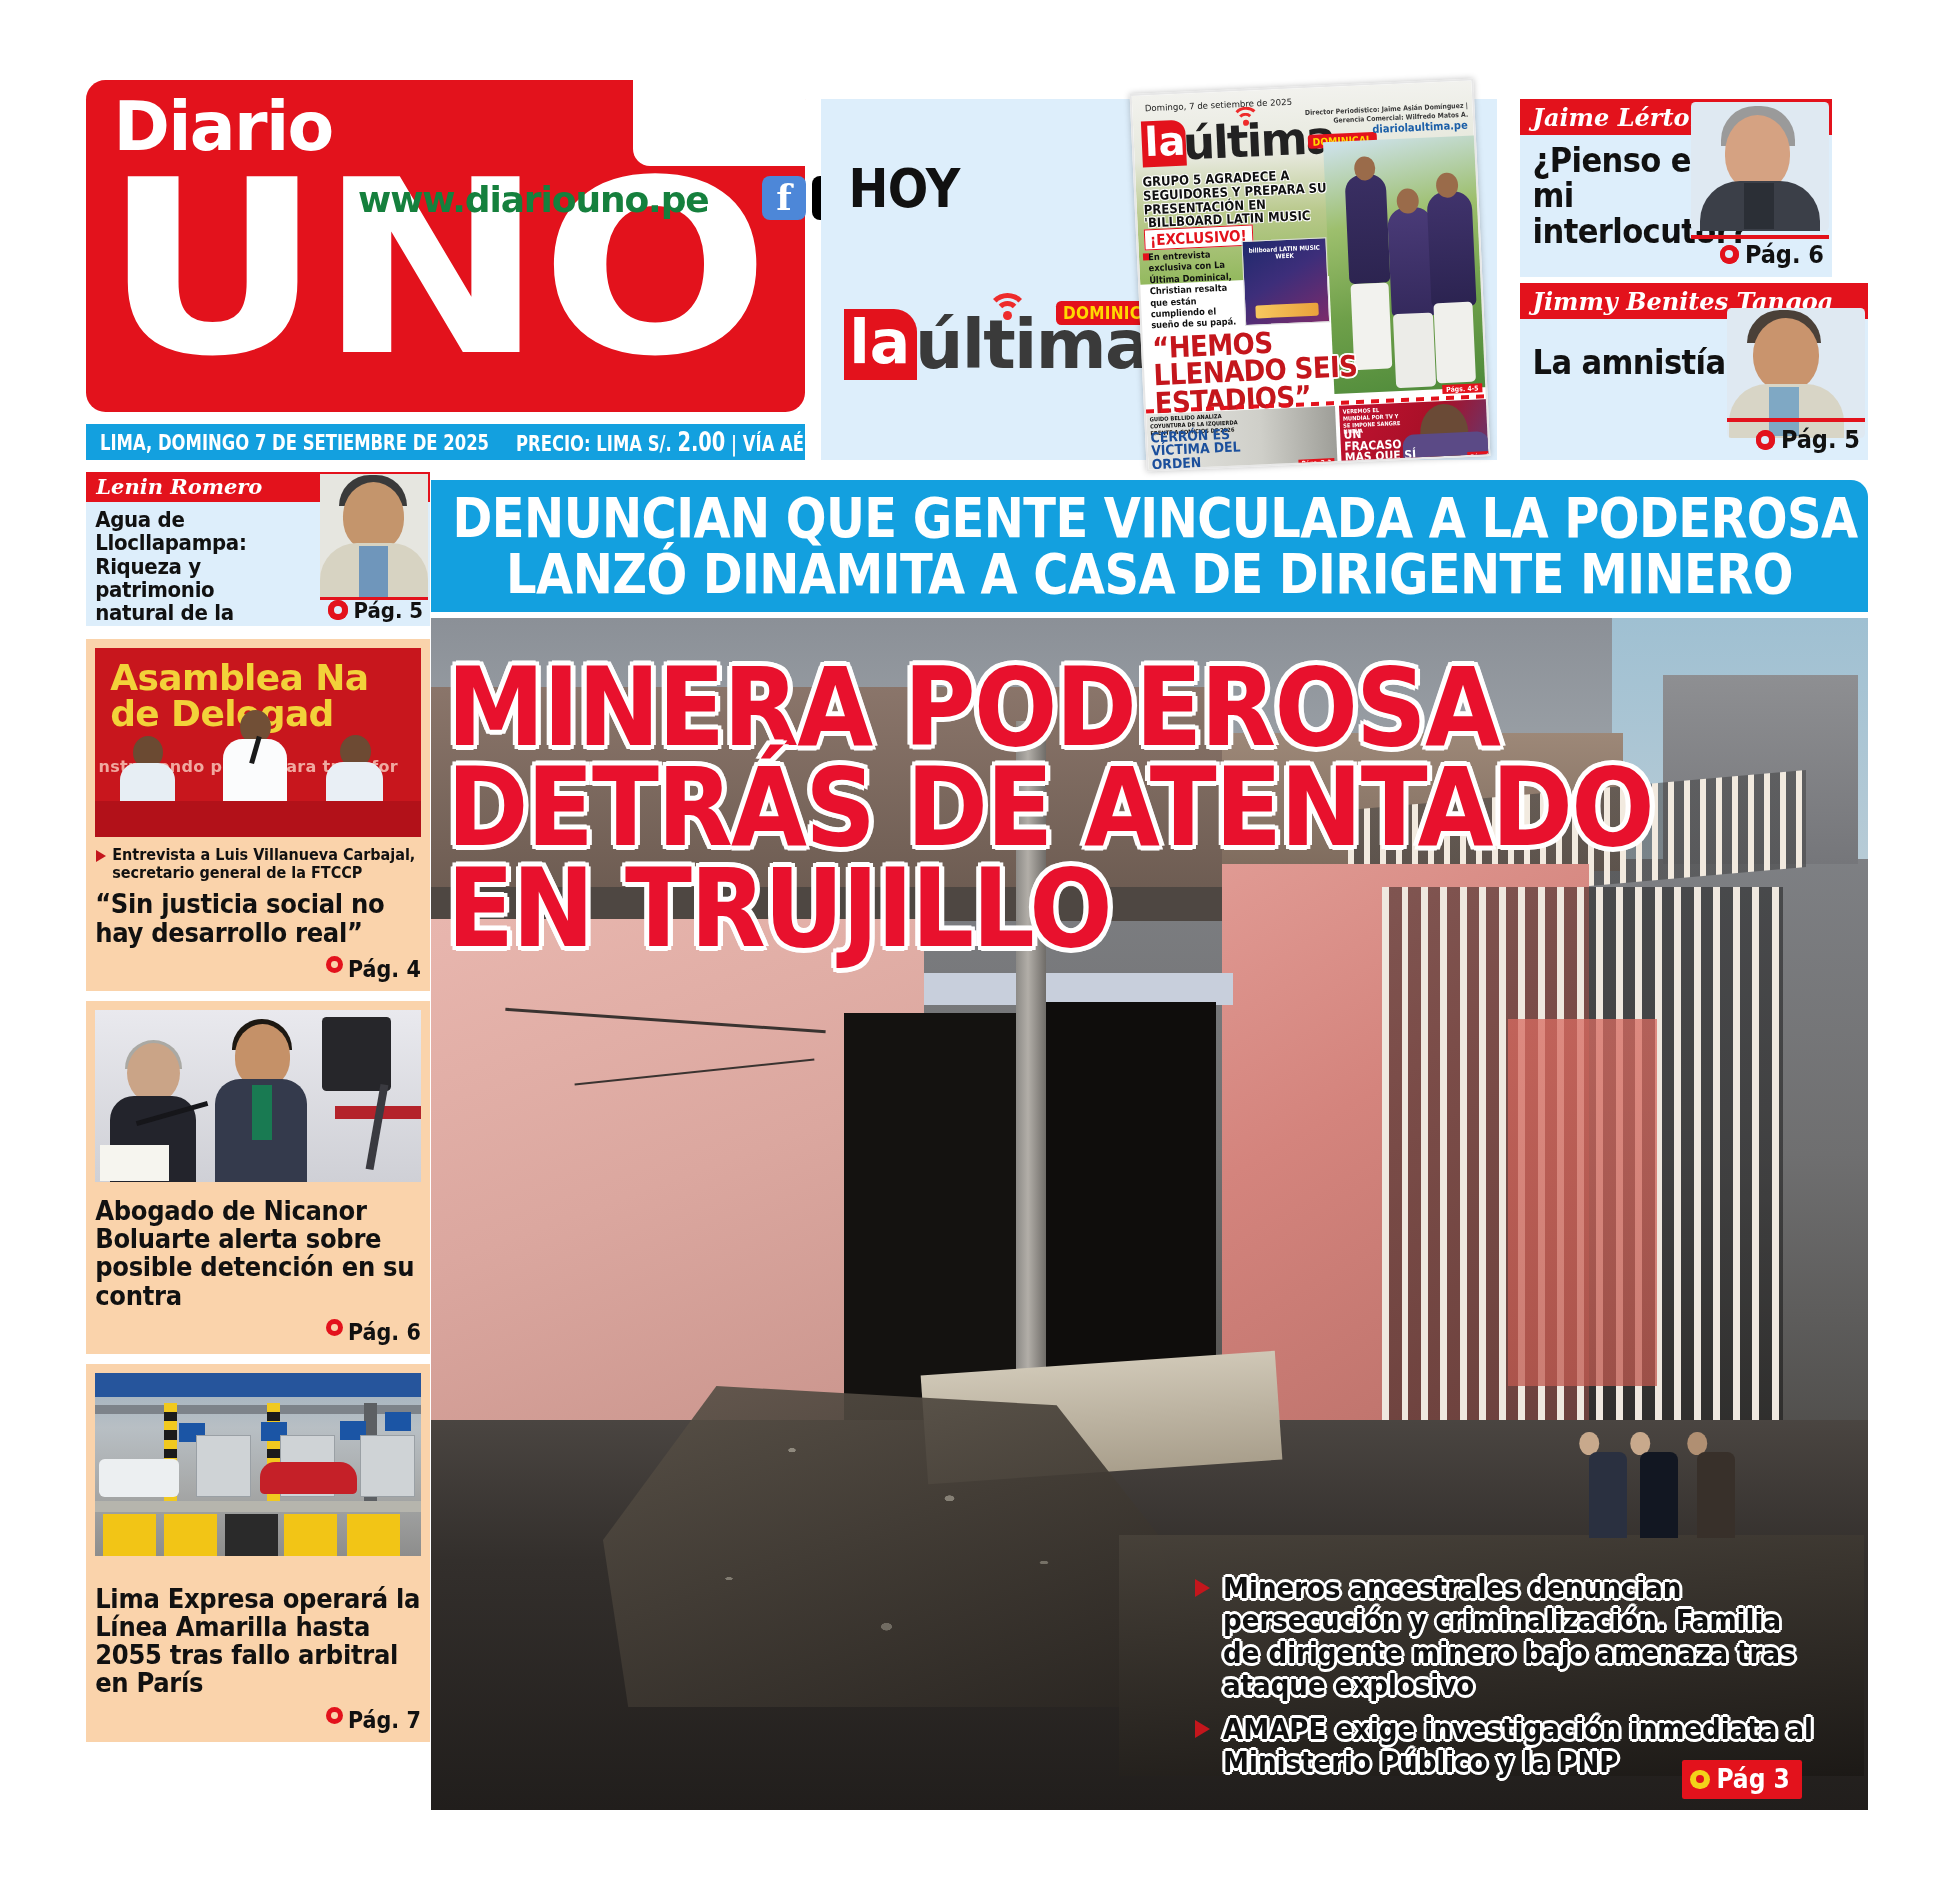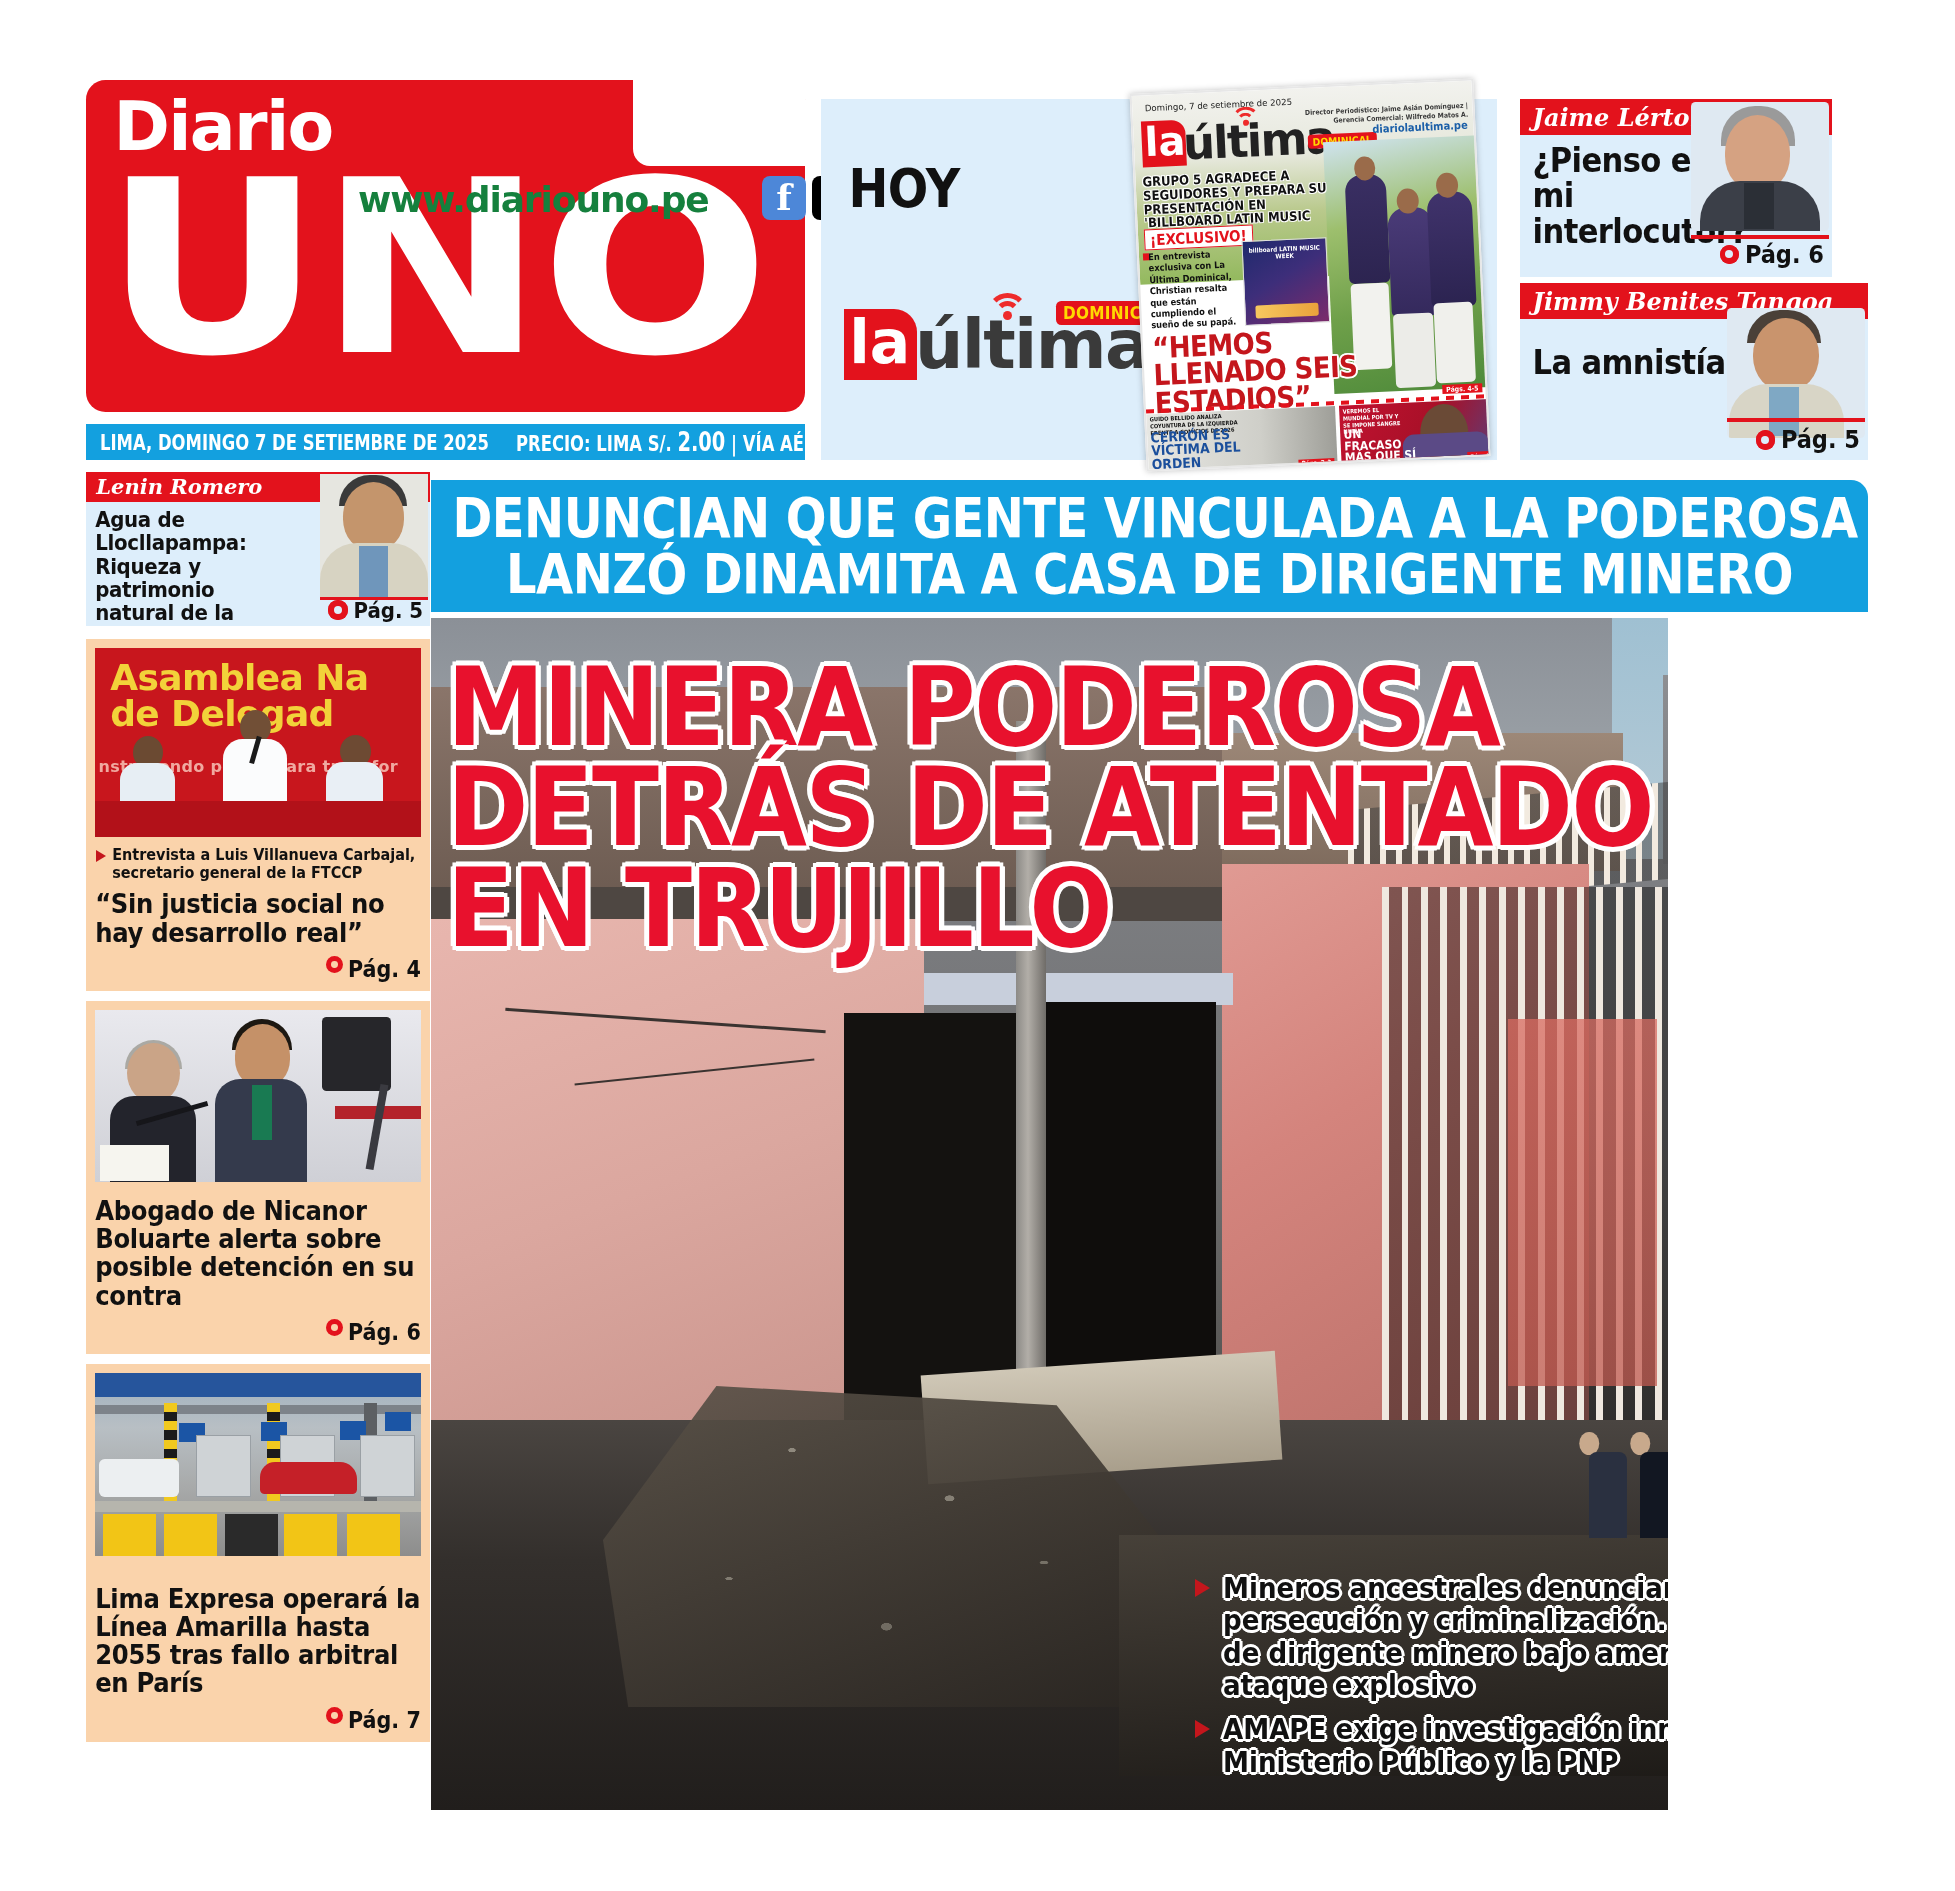--- a/index.html
+++ b/index.html
@@ -520,21 +520,21 @@
     background:#b6b5ad; }
   .img-toll .barrier { position:absolute; bottom:0; width:53px; height:42px;
     background:#f2c516; }
   .img-toll .bk { position:absolute; bottom:0; width:53px; height:42px; background:#2a2a2a; }
   .img-toll .r1 { left:8px; } .img-toll .r2 { left:69px; }
   .img-toll .r3 { left:189px; } .img-toll .r4 { left:252px; }
   .img-toll .k1 { left:130px; }
 
   
   .main-story {
-    position:absolute; left:431px; top:618px; width:1237px; height:1192px;
+    position:absolute; left:431px; top:618px; width:1437px; height:1192px;
     overflow:hidden;
     background: linear-gradient(180deg,#8c8f94 0%, #7f8185 18%, #6f6f70 45%, #4c4a47 72%, #2b2a28 100%);
   }
   
   .ph-sky { position:absolute; left:0; top:0; width:100%; height:138px;
     background:linear-gradient(#8b9097,#9aa0a6); }
   .ph-upperwall { position:absolute; left:0; top:69px; width:802px; height:206px;
     background:linear-gradient(#8a756a,#6d5c52); }
   .ph-beam { position:absolute; left:0; top:269px; width:860px; height:34px;
     background:#4e4742; }

